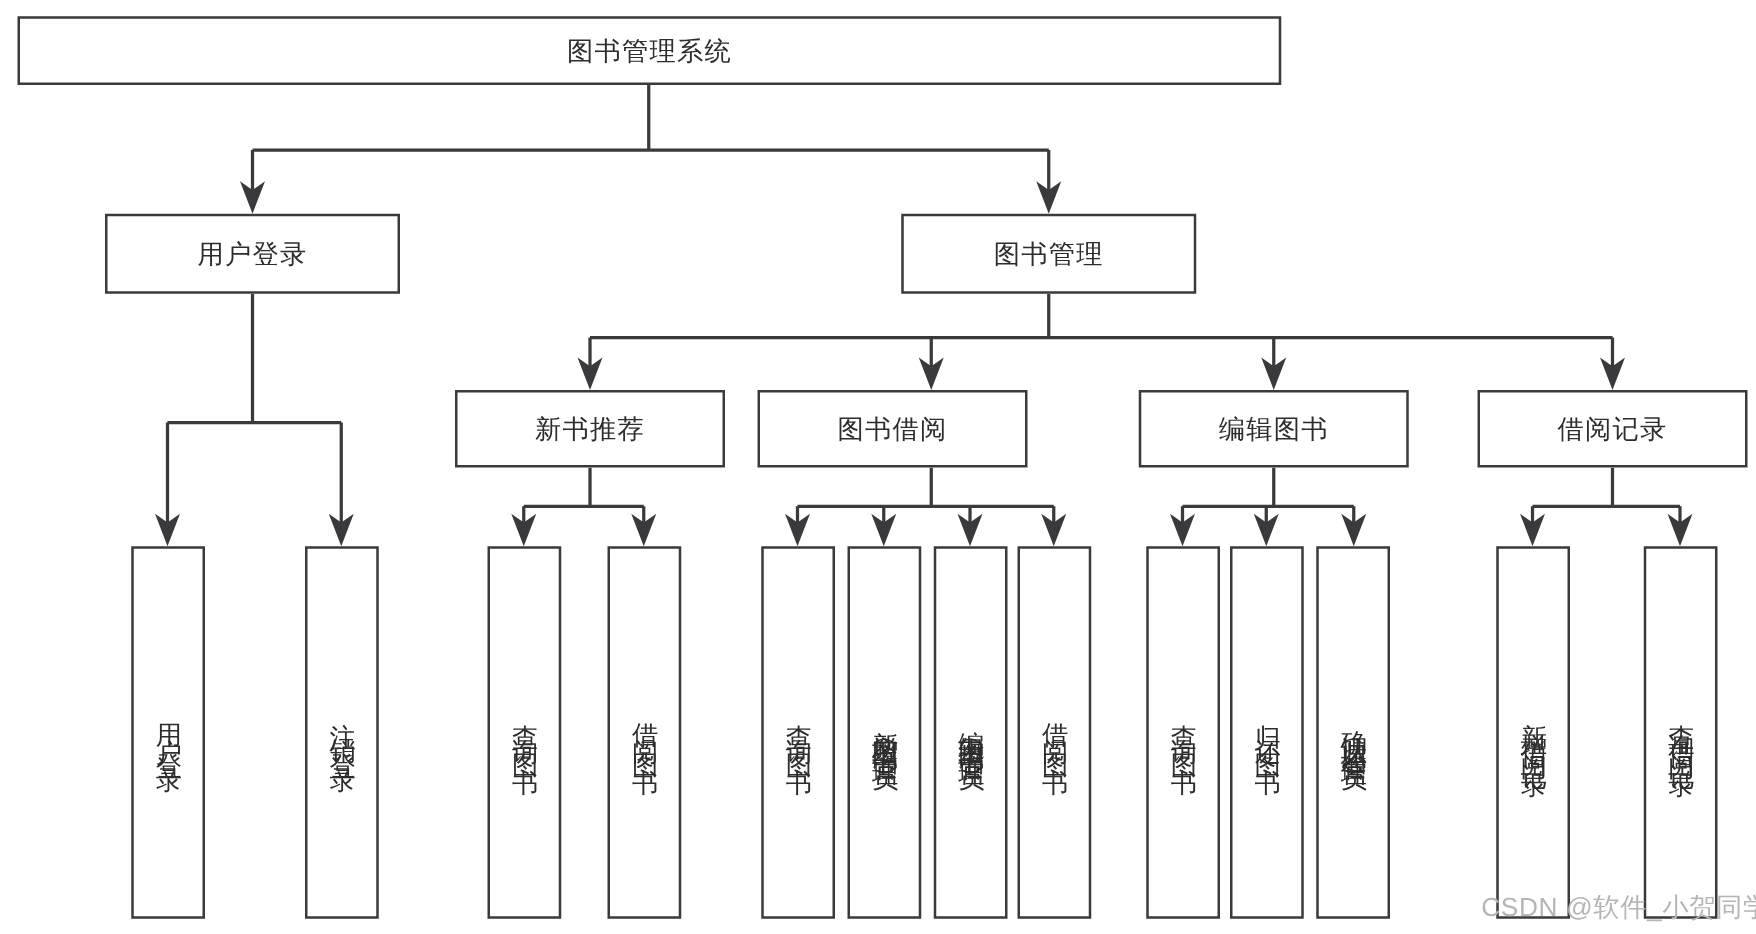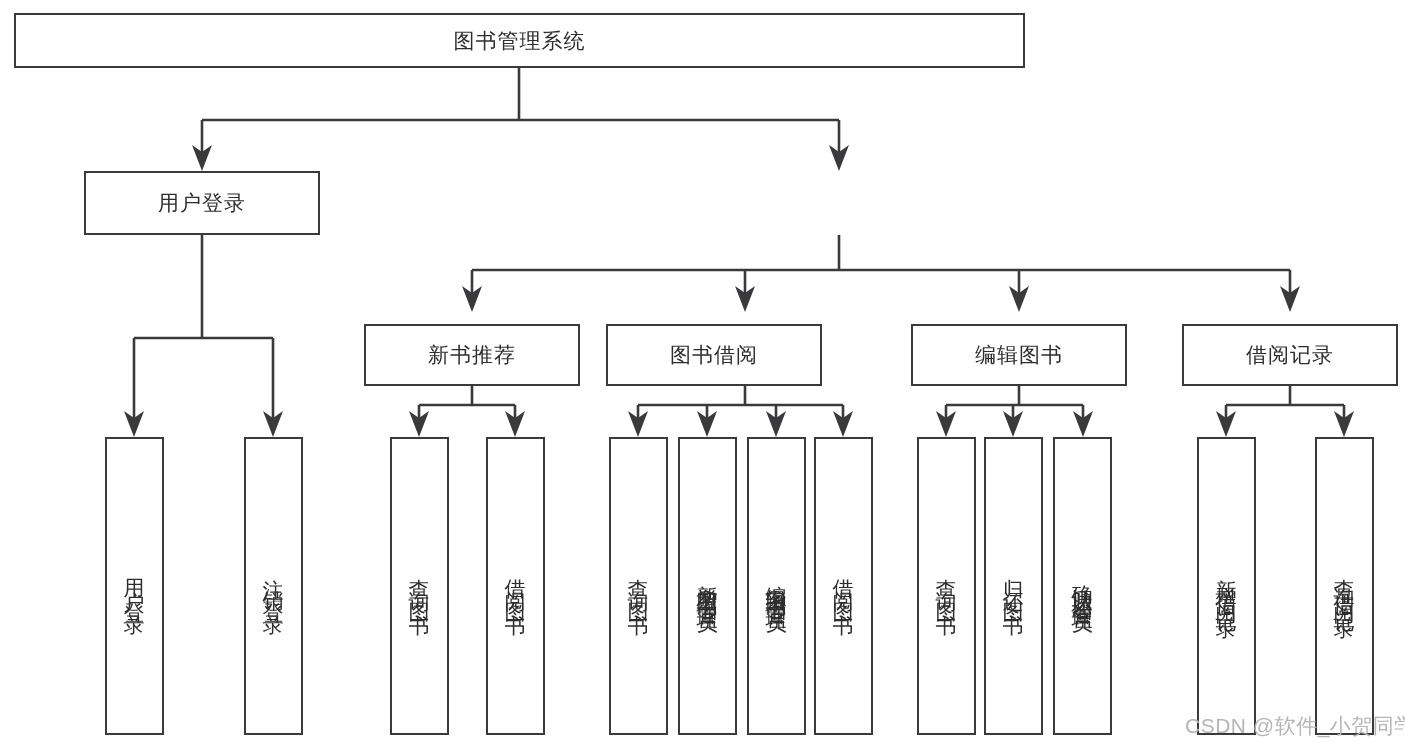--- a/index.html
+++ b/index.html
@@ -3,21 +3,20 @@
 <meta charset="utf-8">
 <style>
   html, body { margin: 0; padding: 0; background: #ffffff; }
   .canvas {
     position: relative;
     width: 1405px;
     height: 747px;
     background: #ffffff;
     font-family: "Liberation Sans", sans-serif;
     overflow: hidden;
-    border-radius: 28px;
   }
   .connectors {
     position: absolute;
     left: 0; top: 0;
     pointer-events: none;
   }
   .connectors path {
     stroke: #3a3a3c;
     stroke-width: 2.6;
     fill: none;
@@ -46,21 +45,20 @@
     top: 171px;
     width: 236px; height: 64px;
     font-size: 21px;
     letter-spacing: 1px;
   }
   .l3-node {
     top: 312px;
     width: 216px; height: 62px;
     font-size: 21px;
     letter-spacing: 1px;
-    margin-top: 12px;
   }
   .leaf-node {
     top: 437px;
     width: 59px; height: 298px;
   }
   .v-text {
     writing-mode: vertical-rl;
     text-orientation: mixed;
     font-size: 21px;
     line-height: 1;
@@ -117,20 +115,23 @@
     <polygon points="1334,411 1344,418 1354,411 1344,437"></polygon>
   </svg>
 
   <div class="node root-node">
     <span>图书管理系统</span>
   </div>
 
   <div class="node l2-node" style="left:84px">
     <span>用户登录</span>
   </div>
+  <div class="node l2-node" style="left:721px">
+    <span>图书管理</span>
+  </div>
 
   <div class="node l3-node" style="left:364px">
     <span>新书推荐</span>
   </div>
   <div class="node l3-node" style="left:606px">
     <span>图书借阅</span>
   </div>
   <div class="node l3-node" style="left:911px">
     <span>编辑图书</span>
   </div>

